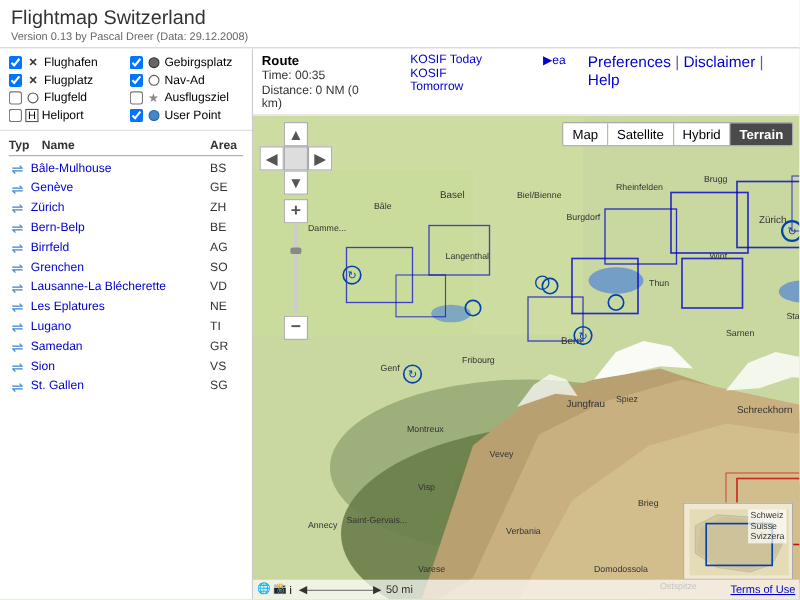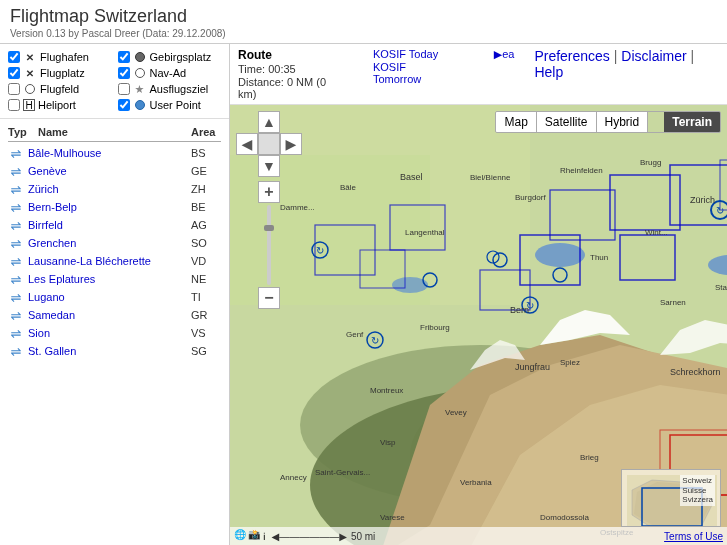--- a/index.html
+++ b/index.html
@@ -56,35 +56,35 @@
     .route-top-links a { color: #0000cc; text-decoration: none; }
     .route-top-links span { color: #666; }
     .show-route-btn { font-size: 11px; color: #0000cc; cursor: pointer; margin-left: 30px; text-decoration: none; }
 
     
     #map-container { flex: 1; position: relative; overflow: hidden; background: #e8f0e0; }
 
     
     #map-type-btns { position: absolute; top: 6px; right: 6px; display: flex; z-index: 10; border: 1px solid #aaa; overflow: hidden; border-radius: 2px; }
     .map-type-btn { padding: 3px 8px; font-size: 12px; background: #fff; border: none; border-right: 1px solid #aaa; cursor: pointer; }
-    .map-type-btn:last-child { border-right: none; margin-left: 16px; }
+    .map-type-btn:last-child { border-right: none; }
     .map-type-btn.active { background: #4a4a4a; color: #fff; font-weight: bold; }
 
     
     #zoom-controls { position: absolute; left: 6px; top: 6px; z-index: 10; display: flex; flex-direction: column; align-items: center; gap: 0; }
     .nav-btn { width: 22px; height: 22px; background: #fff; border: 1px solid #aaa; display: flex; align-items: center; justify-content: center; cursor: pointer; font-size: 14px; color: #555; }
     #nav-cross { display: grid; grid-template-columns: 22px 22px 22px; grid-template-rows: 22px 22px 22px; margin-bottom: 2px; }
     .nav-cross-center { background: #ddd; }
     .zoom-slider-container { display: flex; flex-direction: column; align-items: center; margin-top: 2px; }
     .zoom-btn { width: 22px; height: 22px; background: #fff; border: 1px solid #aaa; display: flex; align-items: center; justify-content: center; cursor: pointer; font-size: 16px; font-weight: bold; color: #555; }
     .zoom-track { width: 4px; height: 80px; background: #ccc; margin: 2px auto; position: relative; border-radius: 2px; }
     .zoom-thumb { width: 10px; height: 6px; background: #888; position: absolute; left: -3px; top: 20px; border-radius: 2px; cursor: pointer; }
 
     
-    #mini-map { position: absolute; bottom: 18px; right: 6px; width: 100px; height: 58px; border: 1px solid #aaa; background: #f0e8d0; z-index: 10; overflow: hidden; }
+    #mini-map { position: absolute; bottom: 18px; right: 6px; width: 100px; height: 70px; border: 1px solid #aaa; background: #f0e8d0; z-index: 10; overflow: hidden; }
 
     
     #bottom-bar { position: absolute; bottom: 0; left: 0; right: 0; height: 18px; display: flex; align-items: center; padding: 0 4px; background: rgba(255,255,255,0.7); font-size: 10px; z-index: 10; }
     #bottom-bar .scale-icons { display: flex; gap: 2px; margin-right: 6px; }
     #bottom-bar .scale { font-size: 10px; color: #333; }
     #bottom-bar .terms { margin-left: auto; }
     #bottom-bar .terms a { color: #0000cc; font-size: 10px; }
 
     
     #terrain-bg { position: absolute; top: 0; left: 0; width: 100%; height: 100%; }

